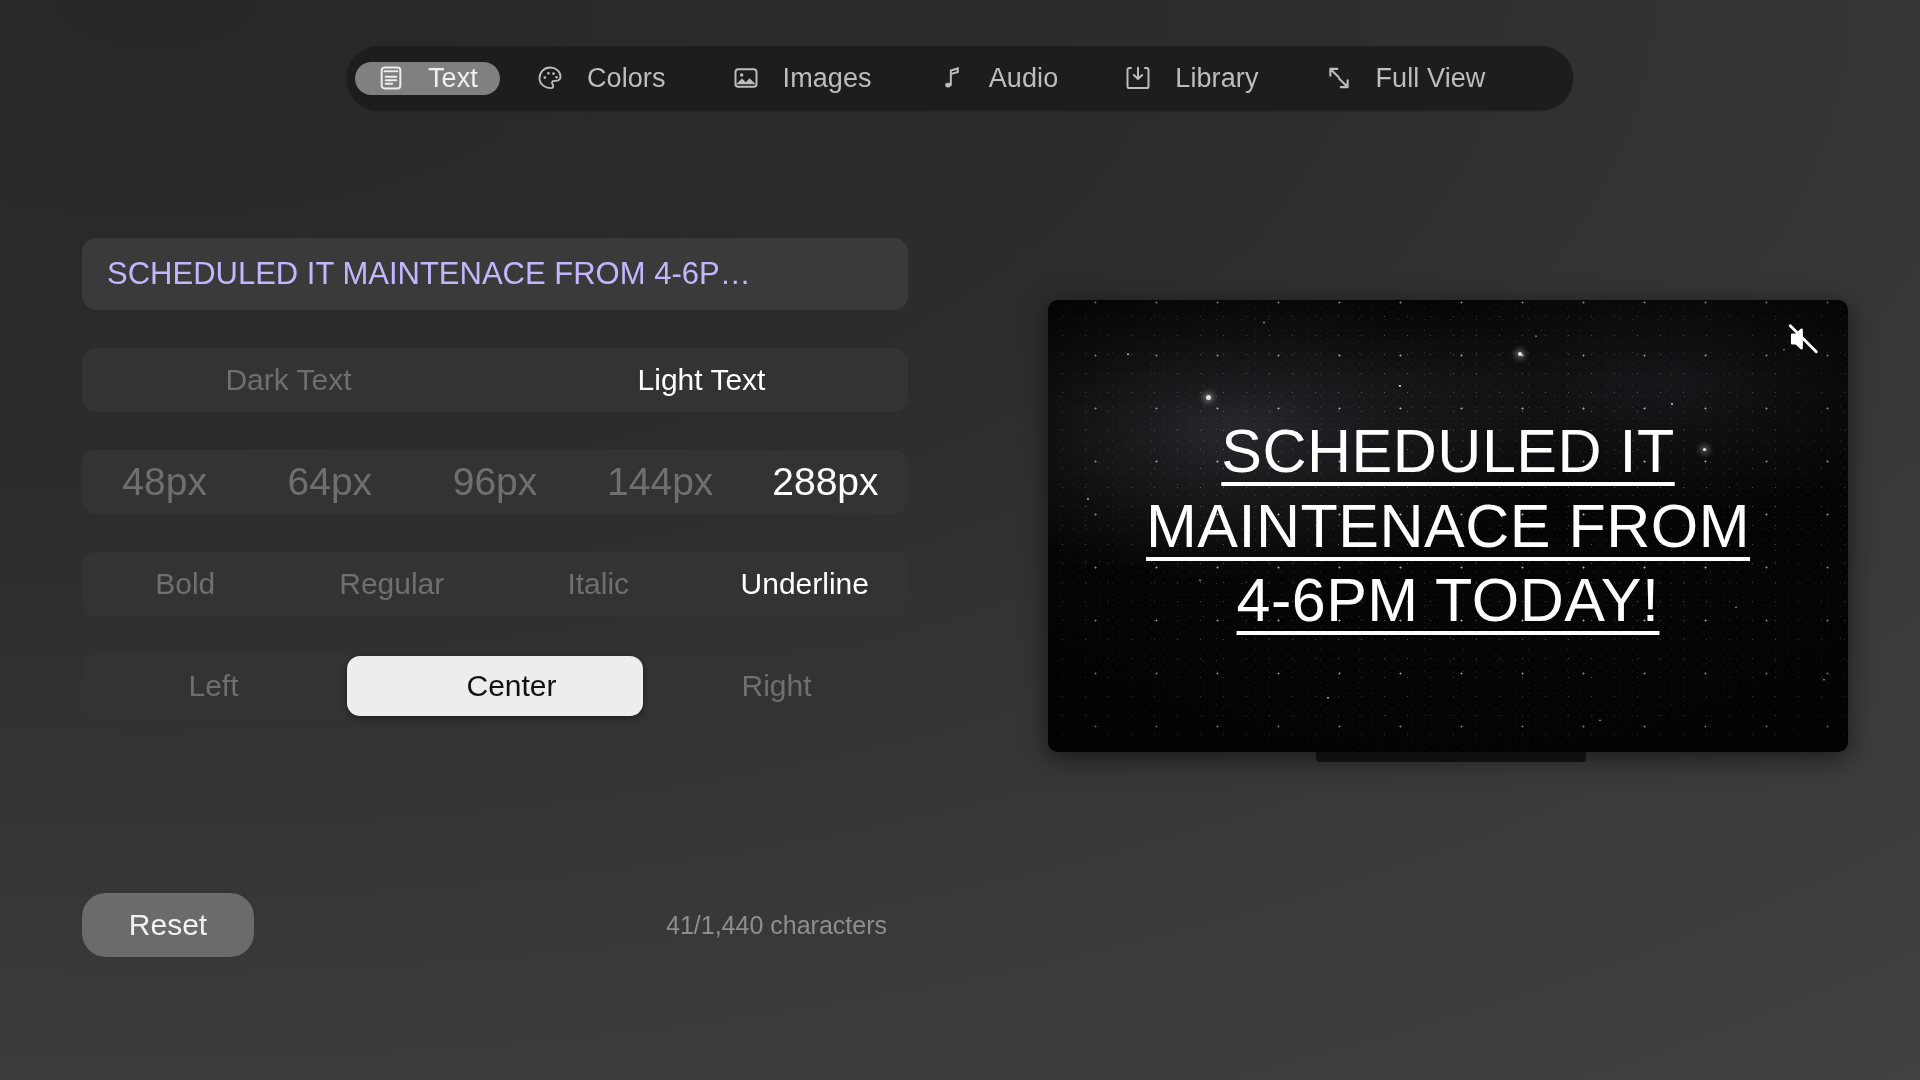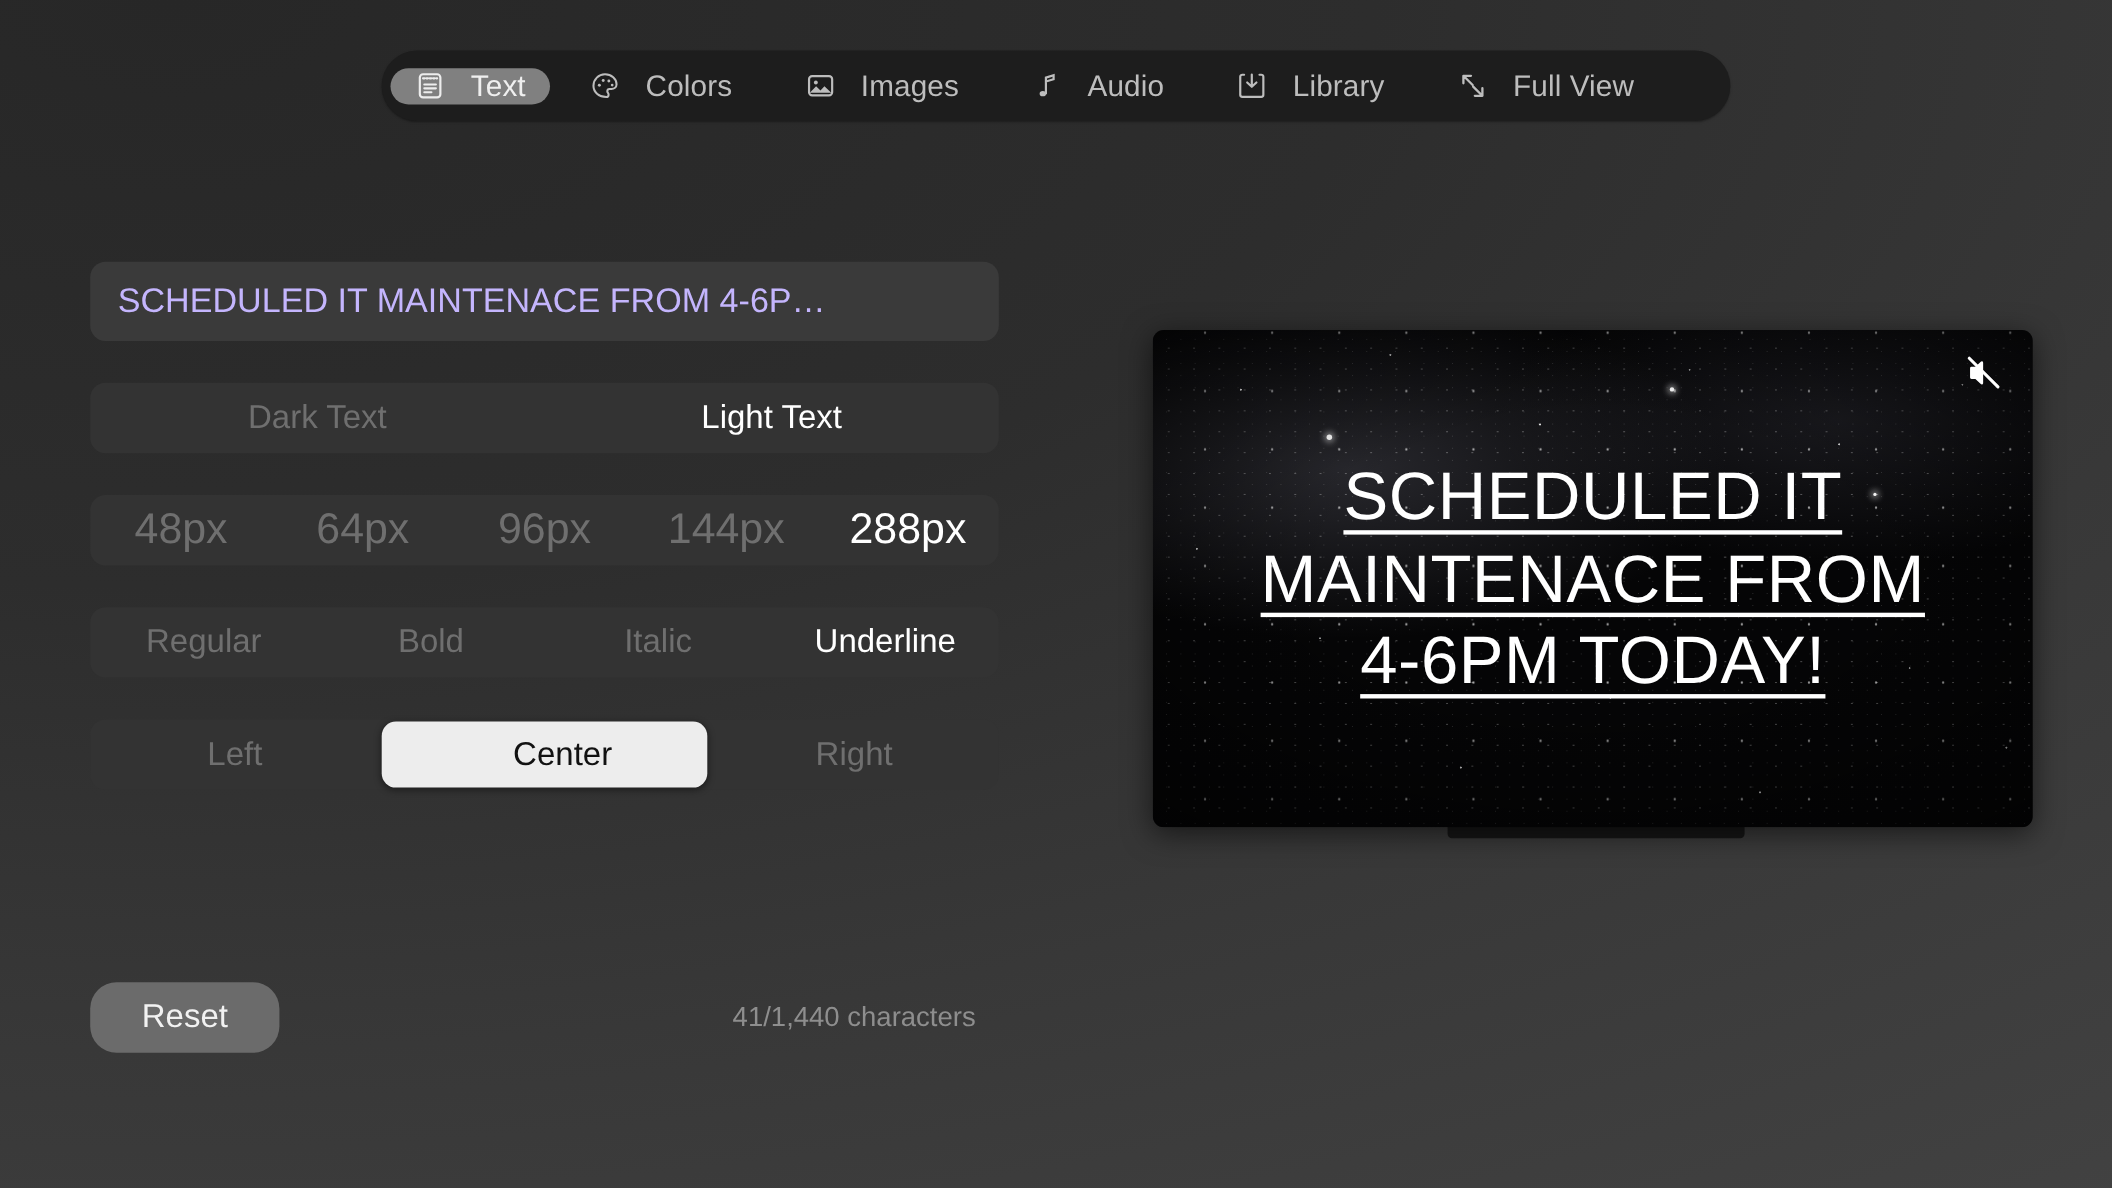--- a/index.html
+++ b/index.html
@@ -372,22 +372,22 @@
 
   <div class="seg-row row-size">
     <div class="seg">48px</div>
     <div class="seg">64px</div>
     <div class="seg">96px</div>
     <div class="seg">144px</div>
     <div class="seg selected">288px</div>
   </div>
 
   <div class="seg-row row-style">
+    <div class="seg">Bold</div>
     <div class="seg">Regular</div>
-    <div class="seg">Bold</div>
     <div class="seg">Italic</div>
     <div class="seg selected">Underline</div>
   </div>
 
   <div class="seg-row row-align">
     <div class="seg">Left</div>
     <div class="seg hovered">Center</div>
     <div class="seg">Right</div>
   </div>
 

